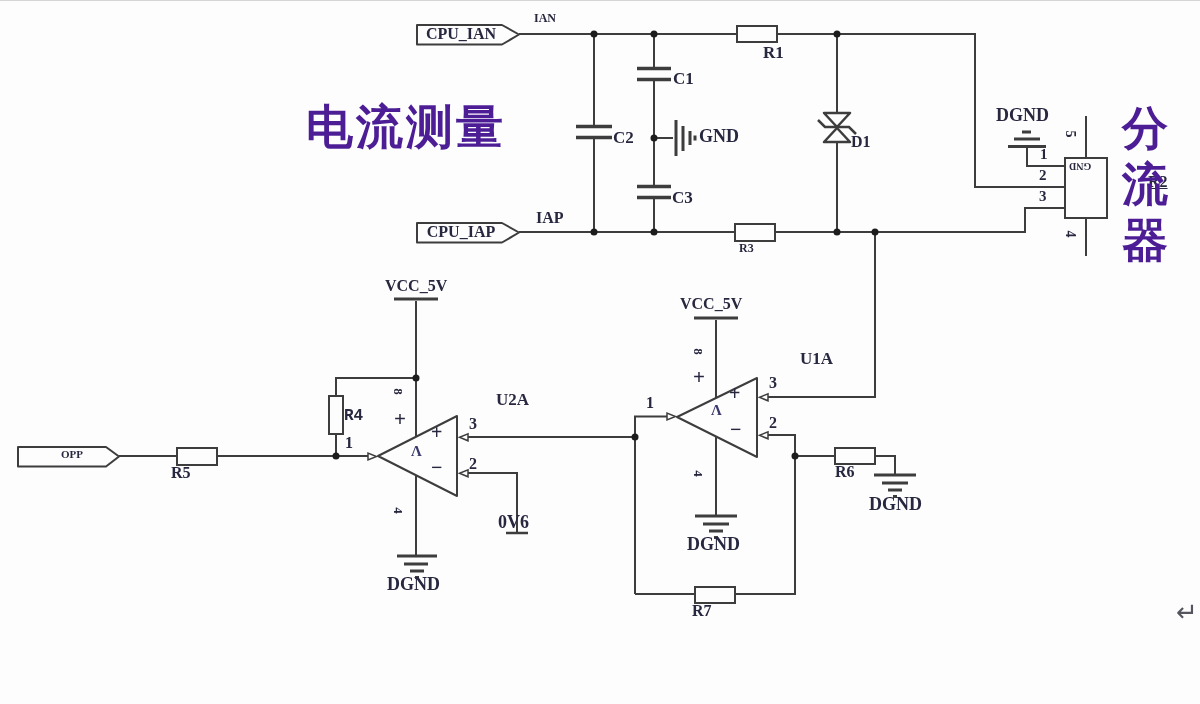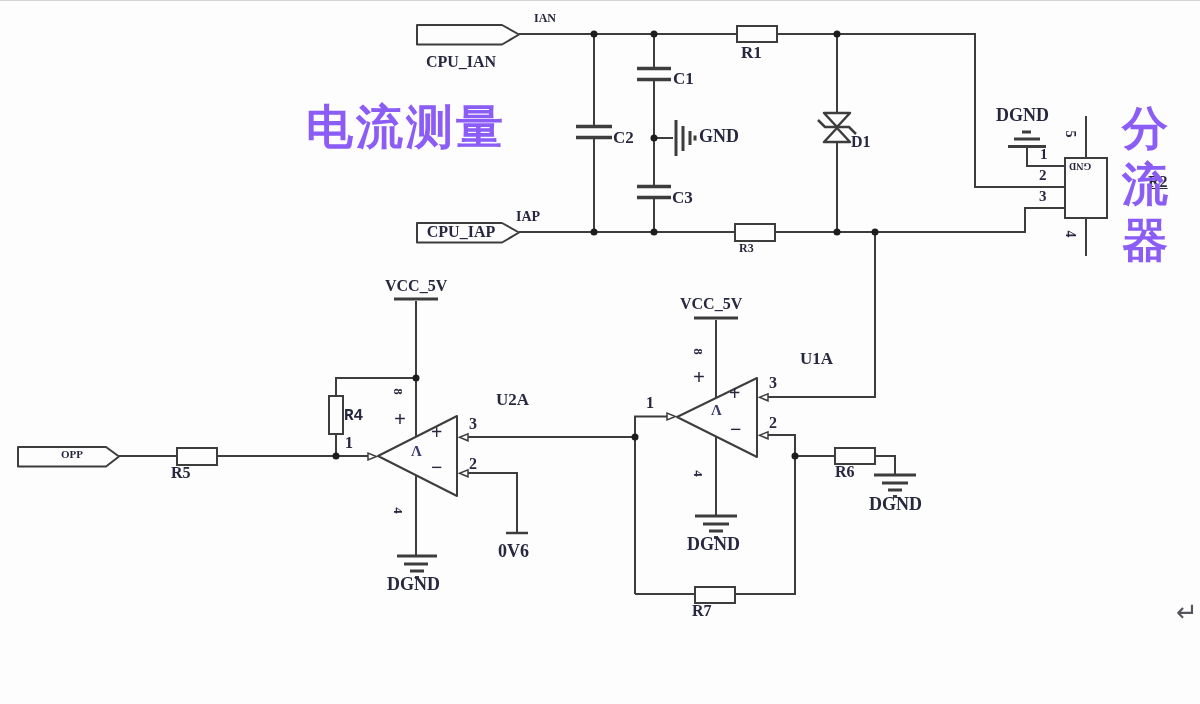--- a/index.html
+++ b/index.html
@@ -1,21 +1,21 @@
 <!DOCTYPE html>
 <html><head>
 <meta charset="utf-8">
 <style>
   html,body{margin:0;padding:0;background:#e9e9e9;}
   .page{position:relative;width:1200px;height:704px;background:#fdfdfd;overflow:hidden;
         border-top:1px solid #d5d5d5;font-family:"Liberation Serif","DejaVu Serif",serif;}
   svg.lines{position:absolute;left:0;top:0;}
   .t{position:absolute;font-weight:bold;color:#27273f;white-space:nowrap;line-height:1;}
   .tc{text-align:center;}
-  .title{color:#8b5cf6;font-weight:bold;}
+  .title{color:#4c1d95;font-weight:bold;}
   .rot90{display:inline-block;transform:rotate(90deg);}
   .rot180{display:inline-block;transform:rotate(180deg);}
   .shuntcol{display:flex;flex-direction:column;}
   .shuntcol div{height:56px;line-height:56px;}
   .ret{color:#55555f;font-family:"DejaVu Sans","Liberation Sans",sans-serif;font-weight:normal;}
   .caption{color:#141418;}
 </style>
 </head>
 <body>
 
@@ -156,26 +156,26 @@
         <circle cx="837" cy="231" r="3.5"></circle>
     <circle cx="875" cy="231" r="3.5"></circle>
         <circle cx="654" cy="137" r="3.5"></circle>
     <circle cx="416" cy="377" r="3.5"></circle>
         <circle cx="336" cy="455" r="3.5"></circle>
     <circle cx="635" cy="436" r="3.5"></circle>
         <circle cx="795" cy="455" r="3.5"></circle>
   </g>
 </svg>
 
-<div class="t tc" style="left:418px;top:25px;width:86px;font-size:16px;margin-top:28px;">CPU_IAN</div>
+<div class="t tc" style="left:418px;top:25px;width:86px;font-size:16px;">CPU_IAN</div>
 <div class="t" style="left:534px;top:11px;font-size:12px;">IAN</div>
 <div class="t tc" style="left:418px;top:223px;width:86px;font-size:16px;">CPU_IAP</div>
-<div class="t" style="left:516px;top:209px;font-size:14px;">IAP</div>
-
-<div class="t" style="left:741px;top:43px;font-size:17px;">R1</div>
+<div class="t" style="left:536px;top:209px;font-size:16px;">IAP</div>
+
+<div class="t" style="left:763px;top:43px;font-size:17px;">R1</div>
 <div class="t" style="left:739px;top:241px;font-size:12px;">R3</div>
 <div class="t" style="left:673px;top:69px;font-size:17px;">C1</div>
 <div class="t" style="left:613px;top:128px;font-size:17px;">C2</div>
 <div class="t" style="left:672px;top:188px;font-size:17px;">C3</div>
 <div class="t" style="left:699px;top:126px;font-size:18px;">GND</div>
 <div class="t" style="left:851px;top:133px;font-size:16px;">D1</div>
 
 <div class="t" style="left:996px;top:105px;font-size:18px;">DGND</div>
 <div class="t" style="left:1040px;top:146px;font-size:15px;">1</div>
 <div class="t" style="left:1039px;top:167px;font-size:15px;">2</div>
@@ -200,21 +200,21 @@
 <div class="t" style="left:469px;top:455px;font-size:16px;">2</div>
 <div class="t" style="left:345px;top:434px;font-size:16px;">1</div>
 <div class="t" style="left:431px;top:421px;font-size:20px;">+</div>
 <div class="t" style="left:431px;top:456px;font-size:20px;">−</div>
 <div class="t" style="left:411px;top:443px;font-size:15px;color:#3a3a6e;">Λ</div>
 <div class="t" style="left:395px;top:503px;font-size:13px;"><span class="rot90">4</span></div>
 <div class="t" style="left:387px;top:574px;font-size:18px;">DGND</div>
 <div class="t" style="left:344px;top:407px;font-size:16px;font-family:Liberation Mono, monospace;">R4</div>
 <div class="t tc" style="left:28px;top:448px;width:88px;font-size:11px;">OPP</div>
 <div class="t" style="left:171px;top:464px;font-size:16px;">R5</div>
-<div class="t" style="left:498px;top:541px;font-size:18px;">0V6</div>
+<div class="t" style="left:498px;top:512px;font-size:18px;">0V6</div>
 
 <div class="t" style="left:680px;top:295px;font-size:16px;">VCC_5V</div>
 <div class="t" style="left:695px;top:344px;font-size:13px;"><span class="rot90">8</span></div>
 <div class="t" style="left:693px;top:366px;font-size:21px;">+</div>
 <div class="t" style="left:800px;top:349px;font-size:17px;">U1A</div>
 <div class="t" style="left:769px;top:374px;font-size:16px;">3</div>
 <div class="t" style="left:769px;top:414px;font-size:16px;">2</div>
 <div class="t" style="left:646px;top:394px;font-size:16px;">1</div>
 <div class="t" style="left:729px;top:382px;font-size:20px;">+</div>
 <div class="t" style="left:730px;top:418px;font-size:20px;">−</div>

